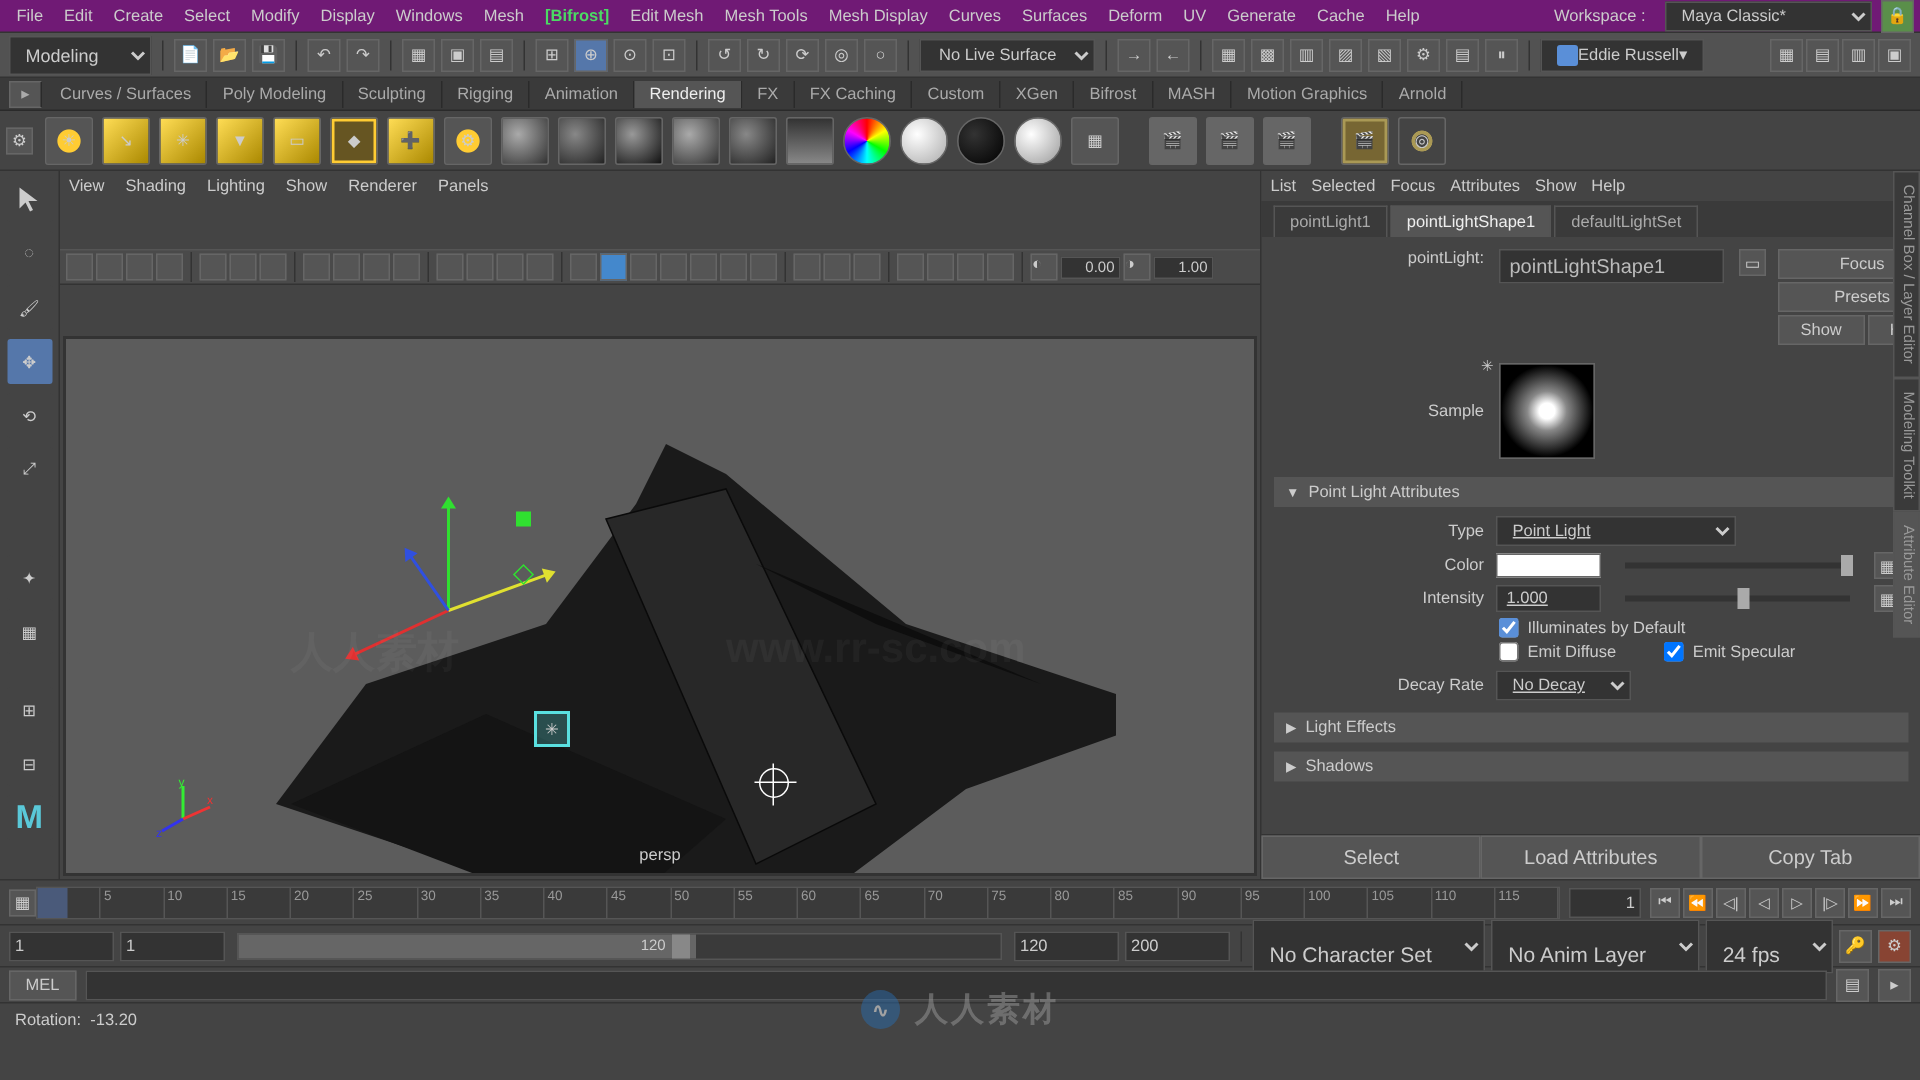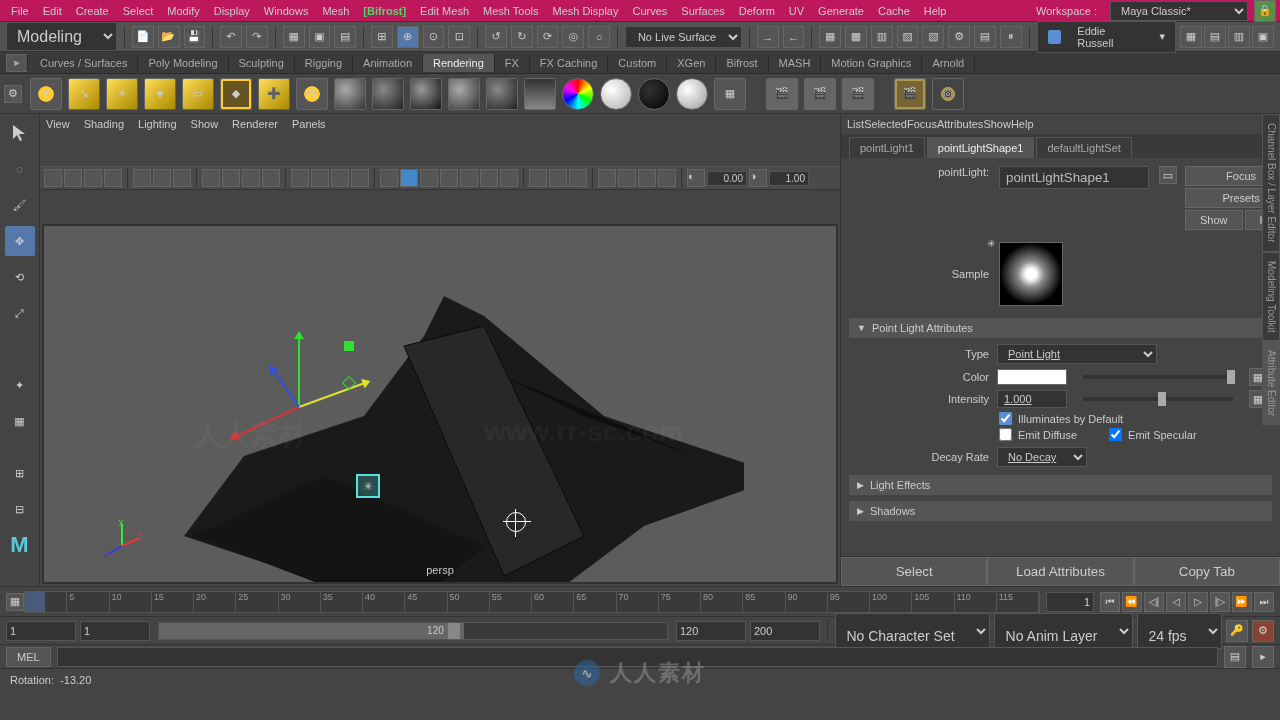--- a/index.html
+++ b/index.html
@@ -1,28 +1,28 @@
 <!DOCTYPE html>
 <html><head>
 <meta charset="utf-8">
 <style>
 * { margin: 0; padding: 0; box-sizing: border-box; font-family: Arial, sans-serif; }
 body { background: #444; color: #ccc; font-size: 11px; width: 1280px; height: 720px; overflow: hidden; position: relative; }
-.menubar { height: 22px; background: #be185d; display: flex; align-items: center; padding: 0 4px; border-bottom: 1px solid #333; }
+.menubar { height: 22px; background: #701a75; display: flex; align-items: center; padding: 0 4px; border-bottom: 1px solid #333; }
 .menubar span { padding: 0 7px; cursor: pointer; color: #ccc; }
 .menubar .bifrost { color: #4cd964; font-weight: bold; }
 .menubar .wsright { margin-left: auto; display: flex; align-items: center; gap: 6px; }
 .workspace-select { background: #333; border: 1px solid #555; color: #ccc; padding: 2px 40px 2px 6px; font-size: 11px; }
 .statusline { height: 30px; background: #525252; display: flex; align-items: center; padding: 0 6px; border-bottom: 1px solid #333; gap: 4px; }
-.mode-select { background: #333; border: 1px solid #555; color: #ccc; padding: 4px 18px 4px 6px; font-size: 16px; }
+.mode-select { background: #333; border: 1px solid #555; color: #ccc; padding: 4px 18px 4px 6px; font-size: 12px; }
 .icon-btn { width: 22px; height: 22px; background: #555; border: 1px solid #666; display: inline-flex; align-items: center; justify-content: center; cursor: pointer; }
 .icon-btn.small { width: 18px; height: 18px; }
 .divider { width: 1px; height: 20px; background: #333; margin: 0 3px; }
 .live-surface { background: #333; border: 1px solid #555; color: #ccc; padding: 3px 8px; font-size: 11px; }
-.user-badge { background: #333; border: 1px solid #555; color: #ccc; padding: 3px 10px; display: flex; align-items: center; gap: 16px; }
+.user-badge { background: #333; border: 1px solid #555; color: #ccc; padding: 3px 10px; display: flex; align-items: center; gap: 0; }
 .user-icon { width: 14px; height: 14px; background: #5a8fd8; border-radius: 2px; }
 .shelf-tabs { height: 22px; background: #3a3a3a; display: flex; align-items: center; padding-left: 30px; border-bottom: 1px solid #2a2a2a; }
 .shelf-tabs span { padding: 3px 10px; color: #aaa; cursor: pointer; border-right: 1px solid #2a2a2a; }
 .shelf-tabs span.active { background: #555; color: #eee; }
 .shelf-icons { height: 40px; background: #444; display: flex; align-items: center; padding: 0 6px; gap: 6px; border-bottom: 1px solid #333; }
 .shelf-icon { width: 32px; height: 32px; background: #555; border: 1px solid #666; border-radius: 2px; display: flex; align-items: center; justify-content: center; cursor: pointer; }
 .shelf-icon.sun { background: radial-gradient(circle, #ffcc33 35%, #555 38%); }
 .shelf-icon.arrow-y { background: linear-gradient(135deg, #ffdd55, #aa8800); }
 .shelf-icon.active-y { background: #665522; box-shadow: inset 0 0 0 2px #ffcc33; }
 .shelf-icon.sphere-g1 { background: radial-gradient(circle at 35% 35%, #aaa, #333); }
@@ -62,21 +62,21 @@
 .light-icon { position: absolute; left: 312px; top: 248px; width: 24px; height: 24px; border: 2px solid #5ae0e0; background: rgba(80,200,200,0.3); display: flex; align-items: center; justify-content: center; }
 .center-cross { position: absolute; left: 462px; top: 286px; width: 20px; height: 20px; border: 1.5px solid #fff; border-radius: 50%; }
 .center-cross::before, .center-cross::after { content: ''; position: absolute; background: #fff; }
 .center-cross::before { left: 8px; top: -4px; width: 1px; height: 28px; }
 .center-cross::after { left: -4px; top: 8px; width: 28px; height: 1px; }
 .ship-shape { position: absolute; left: 100px; top: 50px; width: 600px; height: 370px; }
 .axis-nav { position: absolute; left: 58px; bottom: 24px; }
 .persp-label { position: absolute; bottom: 6px; left: 50%; transform: translateX(-50%); color: #ccc; font-size: 11px; }
 
 .attr-panel { width: 440px; background: #444; border-left: 1px solid #333; display: flex; flex-direction: column; }
-.attr-menubar { height: 20px; background: #444; display: flex; align-items: center; padding: 0 6px; gap: 0; }
+.attr-menubar { height: 20px; background: #444; display: flex; align-items: center; padding: 0 6px; gap: 10px; }
 .attr-menubar span { cursor: pointer; color: #ccc; }
 .attr-tabs { height: 24px; background: #3a3a3a; display: flex; align-items: flex-end; padding-left: 8px; }
 .attr-tab { padding: 4px 10px; background: #3a3a3a; color: #aaa; cursor: pointer; border: 1px solid #555; border-bottom: none; margin-right: 2px; }
 .attr-tab.active { background: #555; color: #eee; }
 .attr-body { flex: 1; padding: 8px; overflow-y: auto; position: relative; }
 .attr-header-row { display: flex; gap: 10px; margin-bottom: 8px; }
 .attr-header-row .lbl { width: 140px; text-align: right; color: #ccc; }
 .attr-header-row input { background: #333; border: 1px solid #555; color: #bbb; padding: 3px 6px; width: 150px; }
 .btn-stack { display: flex; flex-direction: column; gap: 2px; margin-left: auto;}
 .btn-stack button, .btn-row button { background: #555; border: 1px solid #666; color: #ccc; padding: 3px 14px; cursor: pointer; font-size: 11px; }

